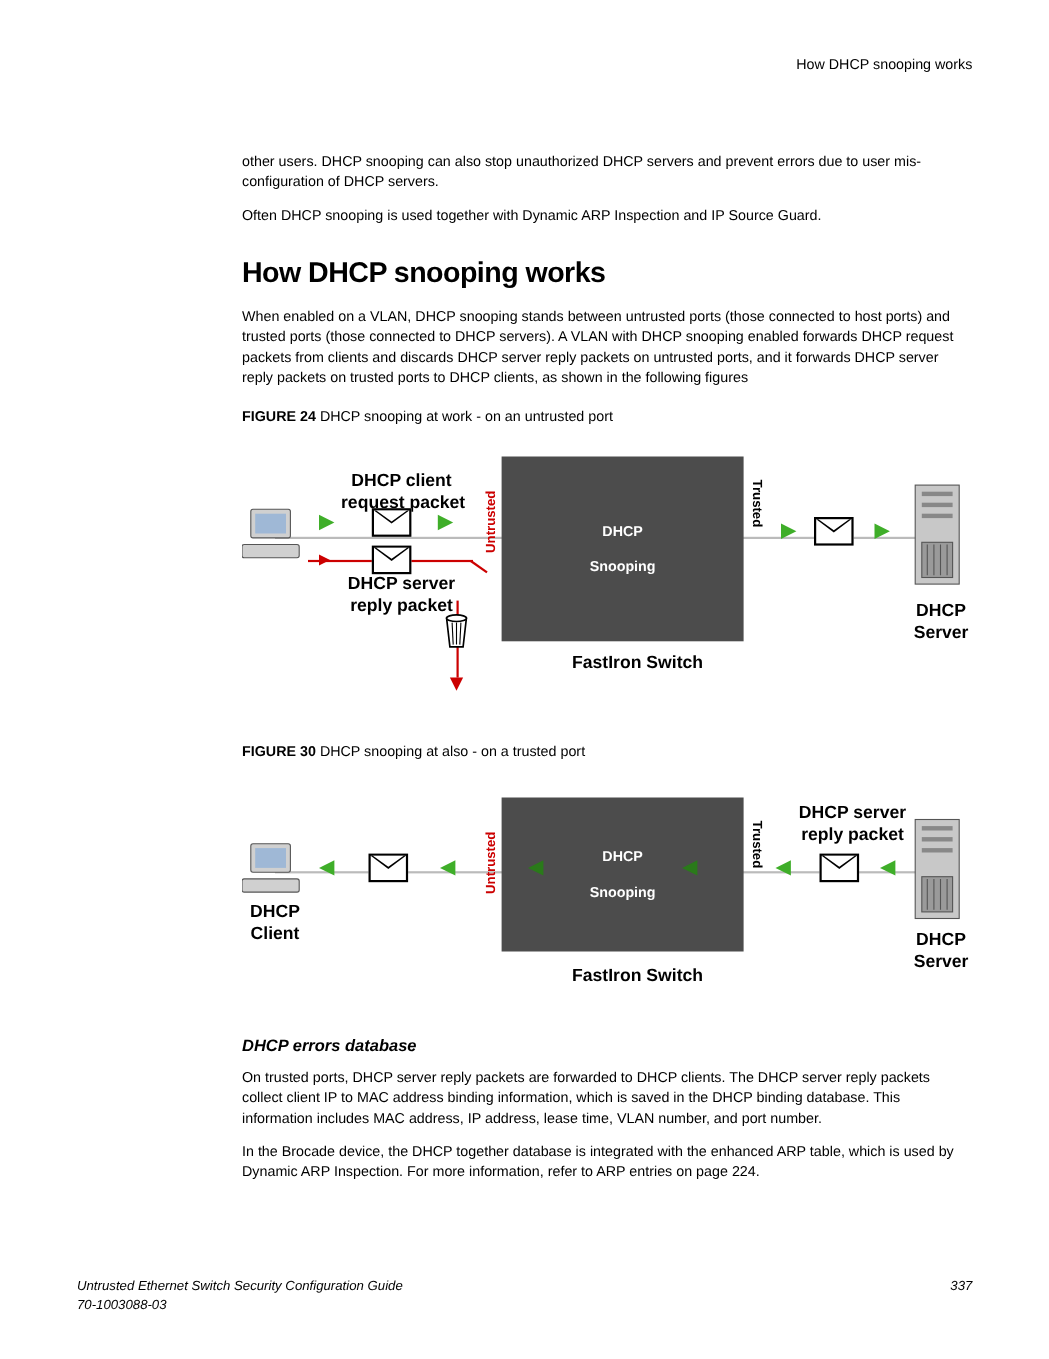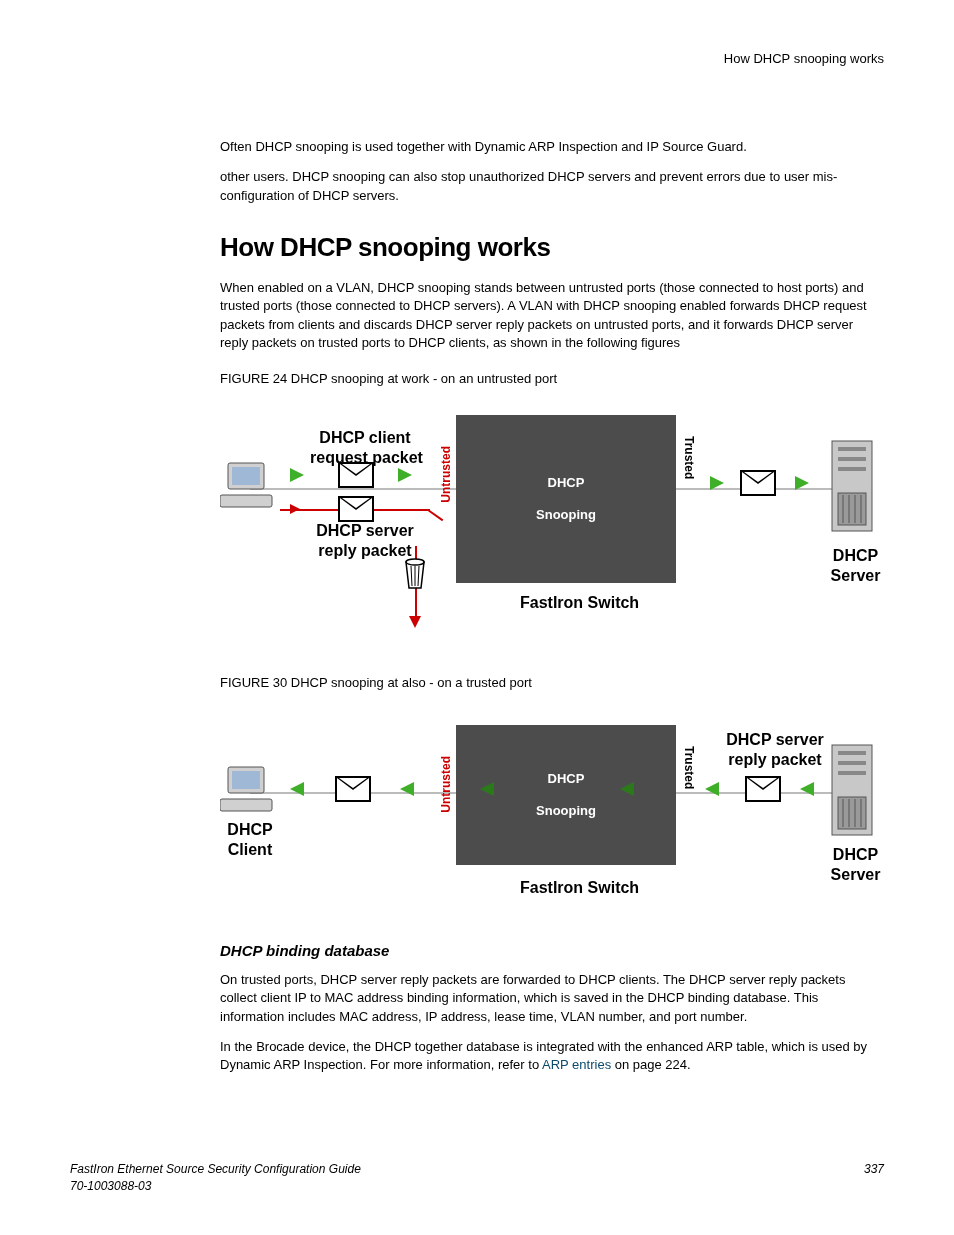--- a/index.html
+++ b/index.html
@@ -33,21 +33,21 @@
     margin: 24px 0 14px 0;
     letter-spacing: -0.5px;
   }
   h2.subhead {
     font-style: italic;
     font-weight: bold;
     font-size: 15px;
     margin: 20px 0 10px 0;
   }
   .fig-caption { font-size: 13px; margin: 18px 0 8px 0; }
-  .fig-caption b { font-weight: normal; }
+  .fig-caption b { font-weight: bold; }
   .figure {
     width: 665px;
     height: 260px;
     position: relative;
     margin-bottom: 8px;
   }
   .switch-box {
     position: absolute;
     background: #4c4c4c;
     color: #fff;
@@ -148,21 +148,21 @@
     left: 2px; right: 2px; top: 0;
     border-left: 14px solid transparent;
     border-right: 14px solid transparent;
     border-top: 10px solid #fff;
   }
   .trash {
     position: absolute;
     width: 22px;
     height: 34px;
   }
-  .link { color: #0c4a6e; }
+  .link { color: #000000; }
   .footer {
     position: absolute;
     bottom: 40px;
     left: 70px;
     right: 70px;
     display: flex;
     justify-content: space-between;
     font-style: italic;
     font-size: 12px;
   }
@@ -173,22 +173,22 @@
     background: #bbb;
   }
 </style>
 </head>
 <body>
 
 <div class="page">
   <div class="running-head">How DHCP snooping works</div>
 
   <div class="content">
+    <p>other users. DHCP snooping can also stop unauthorized DHCP servers and prevent errors due to user mis-configuration of DHCP servers.</p>
     <p>Often DHCP snooping is used together with Dynamic ARP Inspection and IP Source Guard.</p>
-    <p>other users. DHCP snooping can also stop unauthorized DHCP servers and prevent errors due to user mis-configuration of DHCP servers.</p>
 
     <h1 class="section-title">How DHCP snooping works</h1>
     <p>When enabled on a VLAN, DHCP snooping stands between untrusted ports (those connected to host ports) and trusted ports (those connected to DHCP servers). A VLAN with DHCP snooping enabled forwards DHCP request packets from clients and discards DHCP server reply packets on untrusted ports, and it forwards DHCP server reply packets on trusted ports to DHCP clients, as shown in the following figures</p>
 
     <div class="fig-caption">
       <b>FIGURE 24</b><span> DHCP snooping at work - on an untrusted port</span>
     </div>
 
     <div class="figure">
 
@@ -314,27 +314,27 @@
           <line x1="13" y1="56" x2="13" y2="84" stroke="#555"></line>
           <line x1="19" y1="56" x2="19" y2="84" stroke="#555"></line>
           <line x1="25" y1="56" x2="25" y2="84" stroke="#555"></line>
           <line x1="31" y1="56" x2="31" y2="84" stroke="#555"></line>
         </svg>
       </div>
       <div class="label" style="left:608px; top:145px; width:55px; white-space:pre;">DHCP
 Server</div>
     </div>
 
-    <h2 class="subhead">DHCP binding database</h2>
+    <h2 class="subhead">DHCP errors database</h2>
     <p>On trusted ports, DHCP server reply packets are forwarded to DHCP clients. The DHCP server reply packets collect client IP to MAC address binding information, which is saved in the DHCP binding database. This information includes MAC address, IP address, lease time, VLAN number, and port number.</p>
     <p>
       <span>In the Brocade device, the DHCP together database is integrated with the enhanced ARP table, which is used by Dynamic ARP Inspection. For more information, refer to </span><span class="link">ARP entries</span><span> on page 224.</span>
     </p>
   </div>
 
   <div class="footer">
     <div>
-      <div>FastIron Ethernet Source Security Configuration Guide</div>
+      <div>Untrusted Ethernet Switch Security Configuration Guide</div>
       <div>70-1003088-03</div>
     </div>
     <div class="right">337</div>
   </div>
 </div>
 
 </body></html>

